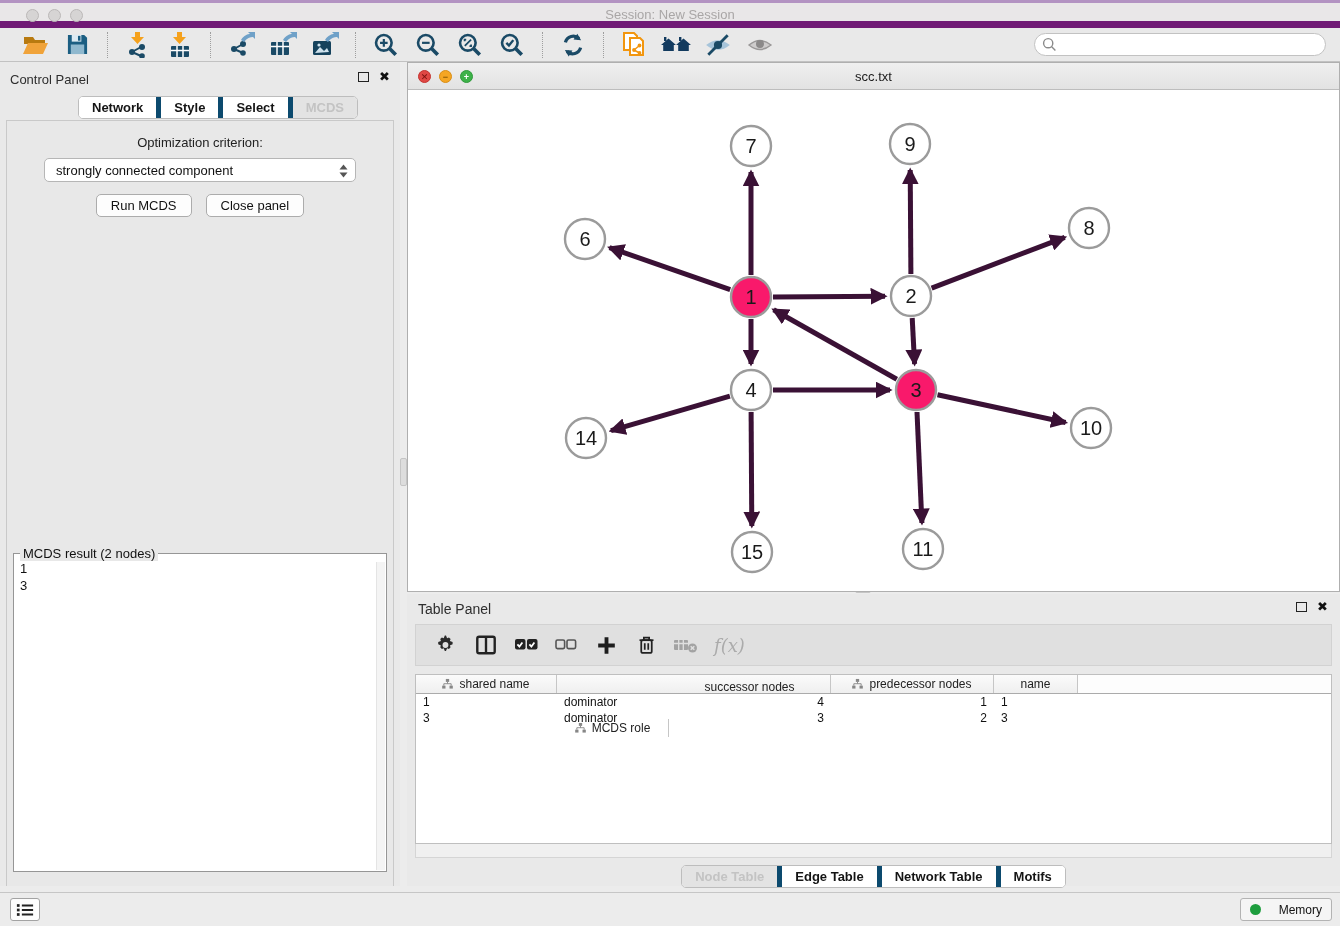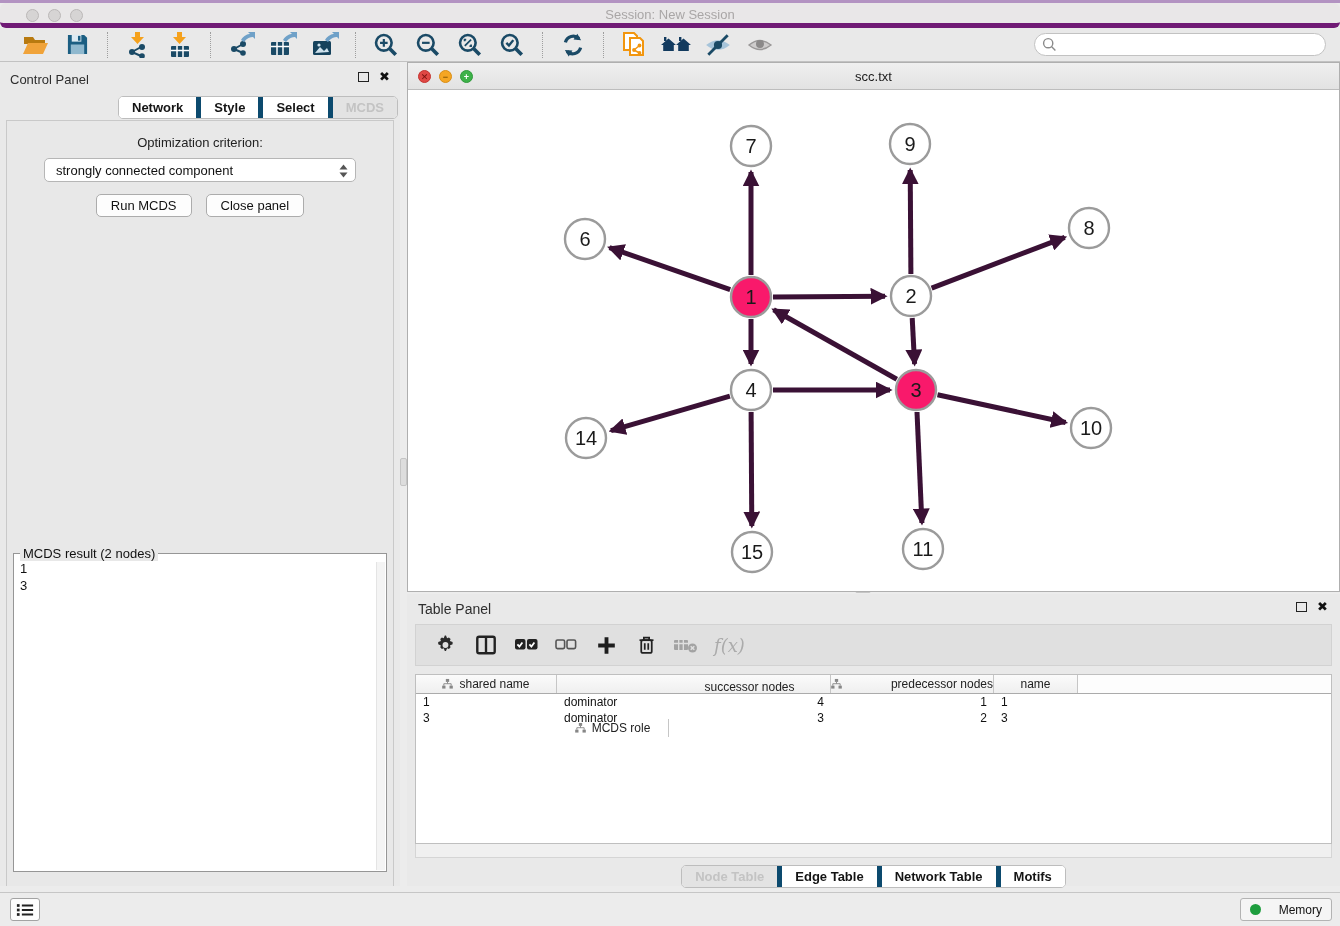--- a/index.html
+++ b/index.html
@@ -1,20 +1,20 @@
 <!DOCTYPE html>
 <html><head>
 <meta charset="utf-8">
 <style>
   * { margin:0; padding:0; box-sizing:border-box; }
   html,body { width:1340px; height:926px; font-family:"Liberation Sans","DejaVu Sans",sans-serif; background:#ECECEC; overflow:hidden; position:relative; }
 
   
   .top-strip { position:absolute; left:0; top:0; width:1340px; height:3px; background:#B393C2; }
-  .app-titlebar { position:absolute; left:0; top:3px; width:1340px; height:25px; background:#E9E7E8; border-bottom:5px solid #701a75;border-radius:6px; }
+  .app-titlebar { position:absolute; left:0; top:3px; width:1340px; height:25px; background:#E9E7E8; border-bottom:7px solid #701a75; }
   .app-title { position:absolute; left:0; right:0; top:4px; text-align:center; font-size:13px; color:#A9A6A6; }
   .tl-group { position:absolute; left:26px; top:6px; display:flex; gap:9px; }
   .tl { width:13px; height:13px; border-radius:50%; background:#D6D4D4; border:1px solid #BBB8B8; }
 
   
   .toolbar { position:absolute; left:0; top:28px; width:1340px; height:34px; background:#E9E9E9; border-bottom:1px solid #C2C2C2; display:flex; align-items:center; padding:0 14px; }
   .ticon { width:30px; height:30px; display:flex; align-items:center; justify-content:center; margin:0 6px; }
   .tsep { width:1px; height:26px; border-left:1px dotted #9E9E9E; margin:0 9px; }
   .search-wrap { margin-left:auto; position:relative; }
   .search-input { width:292px; height:23px; border:1px solid #C2C2C2; border-radius:12px; background:#FFFFFF; font-size:13px; padding:0 10px 0 26px; outline:none; color:#333; }
@@ -23,21 +23,21 @@
   
   .control-panel { position:absolute; left:0; top:62px; width:400px; height:824px; background:#E9E9E9; }
   .panel-head { position:absolute; left:10px; top:10px; font-size:13px; color:#2E2E2E; }
   .panel-btns { position:absolute; right:10px; top:9px; display:flex; gap:10px; align-items:center; }
   .float-glyph { width:11px; height:10px; border:1.6px solid #222; display:inline-block; }
   .close-glyph { font-size:13px; font-weight:bold; color:#111; line-height:12px; }
   .seg-tabs { display:flex; border:1px solid #BDBDBD; border-radius:5px; overflow:hidden; background:#FFF; height:23px; font-size:13px; font-weight:600; width:max-content; }
   .seg-tabs .seg { padding:3px 13px; border-left:5px solid #0c4a6e; color:#141414; background:#FFF; white-space:nowrap; }
   .seg-tabs .seg:first-child { border-left:none; }
   .seg-tabs .seg.active { background:#E3E3E3; color:#C3C3C3; }
-  .cp-tabs { position:absolute; left:78px; top:34px;margin-left:40px; }
+  .cp-tabs { position:absolute; left:78px; top:34px; }
   .cp-content { position:absolute; left:6px; right:6px; top:58px; bottom:0; background:#E8E8E8; border:1px solid #C9C9C9; border-bottom:none; }
   .opt-label { margin-top:14px; text-align:center; font-size:13px; color:#222; }
   .criterion { position:relative; margin:8px auto 0; width:312px; height:24px; background:#FFF; border:1px solid #B6B6B6; border-radius:5px; font-size:13px; color:#111; display:flex; align-items:center; padding-left:11px; }
   .stepper { position:absolute; right:6px; top:4px; }
   .btn-row { display:flex; justify-content:center; gap:14px; margin-top:12px; }
   .mac-btn { height:23px; background:#FDFDFD; border:1px solid #ACACAC; border-radius:5px; font-size:13px; color:#111; padding:0 14px; font-family:inherit; }
   .result-box { position:absolute; left:6px; right:6px; bottom:14px; top:432px; border:1px solid #969696; background:#FFF; }
   .result-legend { position:absolute; top:-8px; left:6px; background:#E8E8E8; padding:0 3px; font-size:13px; color:#111; }
   .result-text { position:absolute; left:6px; top:6px; right:14px; bottom:2px; font-size:13px; color:#111; white-space:pre; line-height:17px; }
   .result-scroll { position:absolute; right:1px; top:8px; bottom:1px; width:9px; background:#F4F4F4; border-left:1px solid #E4E4E4; }
@@ -457,21 +457,21 @@
           <svg width="11" height="12" viewBox="0 0 12 12">
             <g fill="#878787">
               <rect x="4.2" y="0.5" width="3.6" height="3.2"></rect>
               <rect x="0.2" y="7.8" width="3.6" height="3.2"></rect>
               <rect x="8.2" y="7.8" width="3.6" height="3.2"></rect>
             </g>
             <path d="M6 3.7v2M2 7.8V5.7h8v2.1" stroke="#878787" fill="none"></path>
           </svg>
           <span>successor nodes</span>
         </div>
-        <div class="th" style="width: 163px; justify-content: space-between;">
+        <div class="th" style="width: 163px;">
           <svg width="11" height="12" viewBox="0 0 12 12">
             <g fill="#878787">
               <rect x="4.2" y="0.5" width="3.6" height="3.2"></rect>
               <rect x="0.2" y="7.8" width="3.6" height="3.2"></rect>
               <rect x="8.2" y="7.8" width="3.6" height="3.2"></rect>
             </g>
             <path d="M6 3.7v2M2 7.8V5.7h8v2.1" stroke="#878787" fill="none"></path>
           </svg>
           <span>predecessor nodes</span>
         </div>

